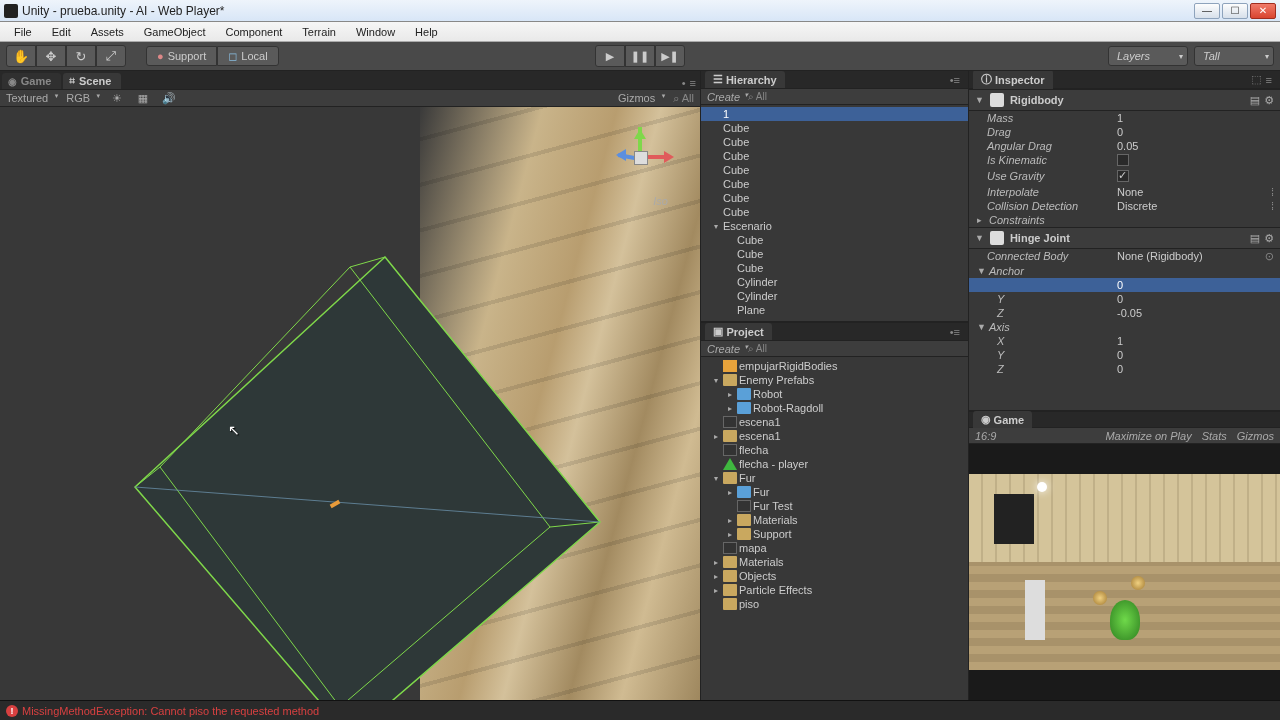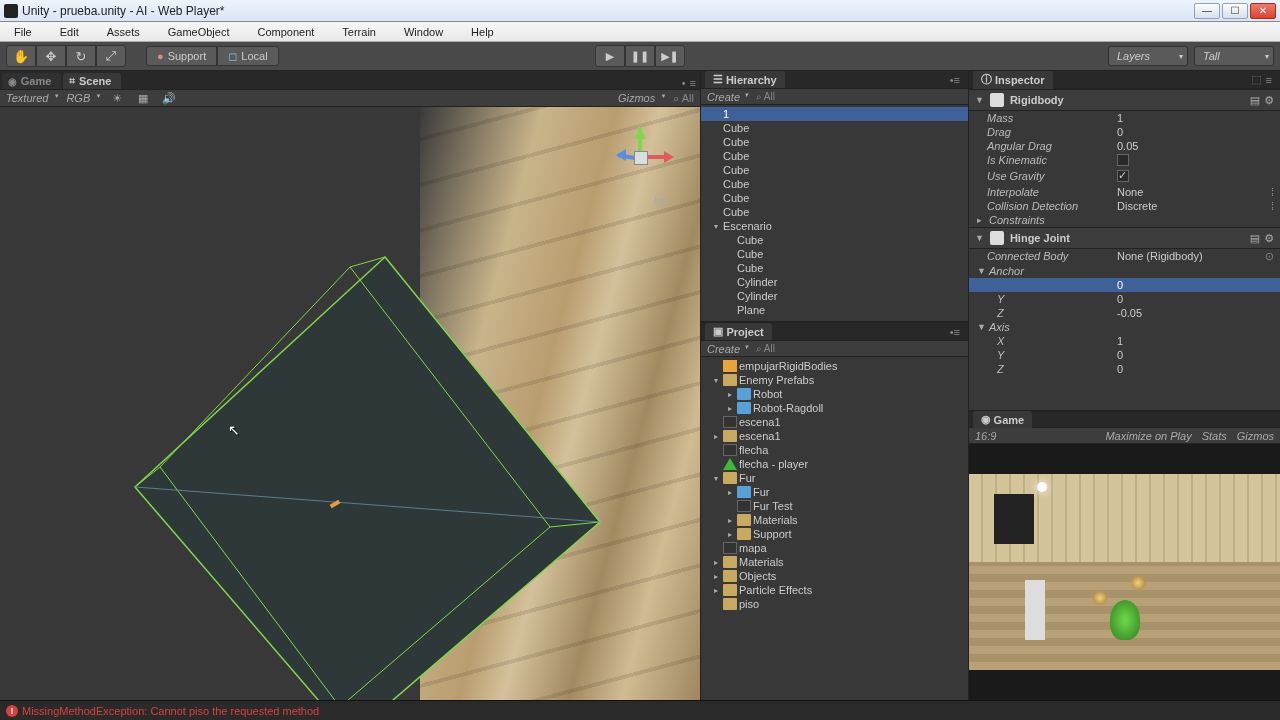--- a/index.html
+++ b/index.html
@@ -7,21 +7,21 @@
 
 
 .titlebar { background: linear-gradient(#eef4fb, #d8e6f7); height: 22px; display: flex; align-items: center; padding: 0 4px; border-bottom: 1px solid #888; color: #222; }
 .titlebar .unity-logo { width: 14px; height: 14px; background: #222; border-radius: 2px; margin-right: 4px; display:inline-block;}
 .titlebar .title { flex: 1; font-size: 12px; }
 .win-btns { display: flex; gap: 2px; }
 .win-btn { width: 26px; height: 16px; background: linear-gradient(#fdfdfd,#d7e0eb); border: 1px solid #8ea3bc; border-radius: 2px; display:flex;align-items:center;justify-content:center; font-size:10px; color:#333;}
 .win-btn.close { background: linear-gradient(#f07a6a,#d94530); color:#fff; border-color:#a02d1f;}
 
 
-.menubar { background: linear-gradient(#f6f6f6,#e9e9e9); height: 20px; display: flex; align-items: center; padding: 0 6px; gap: 12px; border-bottom: 1px solid #aaa; color: #222; }
+.menubar { background: linear-gradient(#f6f6f6,#e9e9e9); height: 20px; display: flex; align-items: center; padding: 0 6px; gap: 4px; border-bottom: 1px solid #aaa; color: #222; }
 .menubar .mi { padding: 2px 8px; }
 
 
 .toolbar { background: #494949; height: 29px; display: flex; align-items: center; padding: 0 6px; border-bottom: 1px solid #222; }
 .tool-group { display: flex; gap: 0; }
 .tool-btn { width: 30px; height: 22px; background: #5a5a5a; border: 1px solid #333; display:flex;align-items:center;justify-content:center; color:#ccc; font-size:13px;}
 .tool-btn:first-child{border-radius:3px 0 0 3px;}
 .tool-btn:last-child{border-radius:0 3px 3px 0;}
 .pivot-btns { display:flex; margin-left: 20px;}
 .pivot-btn { height:20px; background:#5a5a5a; border:1px solid #333; padding:0 10px; display:flex;align-items:center; gap:4px;}
@@ -43,21 +43,21 @@
 
 
 .tab-row { height: 18px; background: #282828; display:flex; align-items:flex-end; padding-left:2px;}
 .tab { background:#383838; padding:2px 10px 2px 6px; border-radius:3px 3px 0 0; display:flex; align-items:center; gap:4px; margin-right:2px; color:#ccc; font-weight:bold;}
 .tab.inactive{background:#303030; color:#888;}
 .tab .iconlet{font-size:10px;}
 .panel-opts { margin-left:auto; padding-right:4px; color:#888; display:flex; gap:4px; align-items:center;}
 
 
 .scene-ctrl { height:18px; background:#3d3d3d; display:flex; align-items:center; padding:0 6px; gap:8px; border-top:1px solid #222; border-bottom:1px solid #222;}
-.scene-ctrl .dd { font-style:italic; color:#aaa; padding-right:10px; position:relative;}
+.scene-ctrl .dd { color:#aaa; padding-right:10px; position:relative;}
 .scene-ctrl .dd::after{content:"▾"; font-size:7px; position:absolute; right:0; font-style:normal;}
 .scene-ctrl .spacer{flex:1;}
 .scene-ctrl .smbtn{width:18px;height:14px;display:flex;align-items:center;justify-content:center;color:#aaa;font-size:11px;}
 
 
 .scene-view { flex:1; position:relative; background:#383838; overflow:hidden;}
 .scene-bg { position:absolute; right:0; top:0; bottom:0; width:280px; background:linear-gradient(105deg,#3a3a3a 0%, #c9b48a 28%, #b89d6f 45%, #d4c19b 55%, #a28a60 70%, #d0bb92 82%, #9e875e 100%);}
 .scene-bg::before{content:"";position:absolute;inset:0;background:repeating-linear-gradient(-15deg, transparent 0 40px, rgba(0,0,0,0.1) 40px 44px);}
 .cube-wireframe { position:absolute; left:90px; top:130px; }
 .gizmo { position:absolute; right:30px; top:20px; width:60px; height:60px;}
@@ -68,21 +68,21 @@
 .gizmo .axis-z{position:absolute;left:8px;top:28px;width:22px;height:4px;background:#5b8fe0;transform:rotate(10deg);}
 .gizmo .cone-z{position:absolute;left:0px;top:22px;border:6px solid transparent;border-right:10px solid #5b8fe0;}
 .gizmo .center{position:absolute;left:24px;top:24px;width:14px;height:14px;background:#ddd;border:1px solid #888;}
 .gizmo-label{position:absolute;right:32px;top:88px;color:#aaa;font-style:italic;}
 .scene-center-dot{position:absolute;left:330px;top:395px;width:10px;height:4px;background:#e89b3a;transform:rotate(-30deg);}
 .cursor-arrow{position:absolute;left:228px;top:315px;color:#fff;font-size:14px;text-shadow:1px 1px 1px #000;}
 
 
 .panel-hdr { height:18px; background:#282828; display:flex; align-items:center; padding:0 4px; border-bottom:1px solid #222;}
 .panel-hdr .ptab{background:#383838; padding:2px 8px; border-radius:3px 3px 0 0; display:flex;align-items:center;gap:3px; font-weight:bold;}
-.subbar { height:16px; background:#3d3d3d; display:flex;align-items:center; padding:0 6px; gap:8px; border-bottom:1px solid #222;}
+.subbar { height:16px; background:#3d3d3d; display:flex;align-items:center; padding:0 6px; gap:0; border-bottom:1px solid #222;}
 .subbar .create{font-style:italic;color:#aaa;padding-right:8px;position:relative;}
 .subbar .create::after{content:"▾";font-size:7px;position:absolute;right:0;}
 .subbar .search{color:#888;font-size:10px;}
 .tree { overflow:auto; flex:1; padding:2px 0;}
 .tree-item { padding:1px 4px; display:flex; align-items:center; gap:2px; color:#ccc; white-space:nowrap;}
 .tree-item.sel{background:#3d6198;color:#fff;}
 .tree-item .indent{display:inline-block;}
 .tree-item .fold{width:10px;display:inline-block;color:#aaa;font-size:8px;text-align:center;}
 .tree-item .ico{width:14px;height:12px;display:inline-block;}
 .ico-folder{background:#c9a85f;border-radius:1px;}

